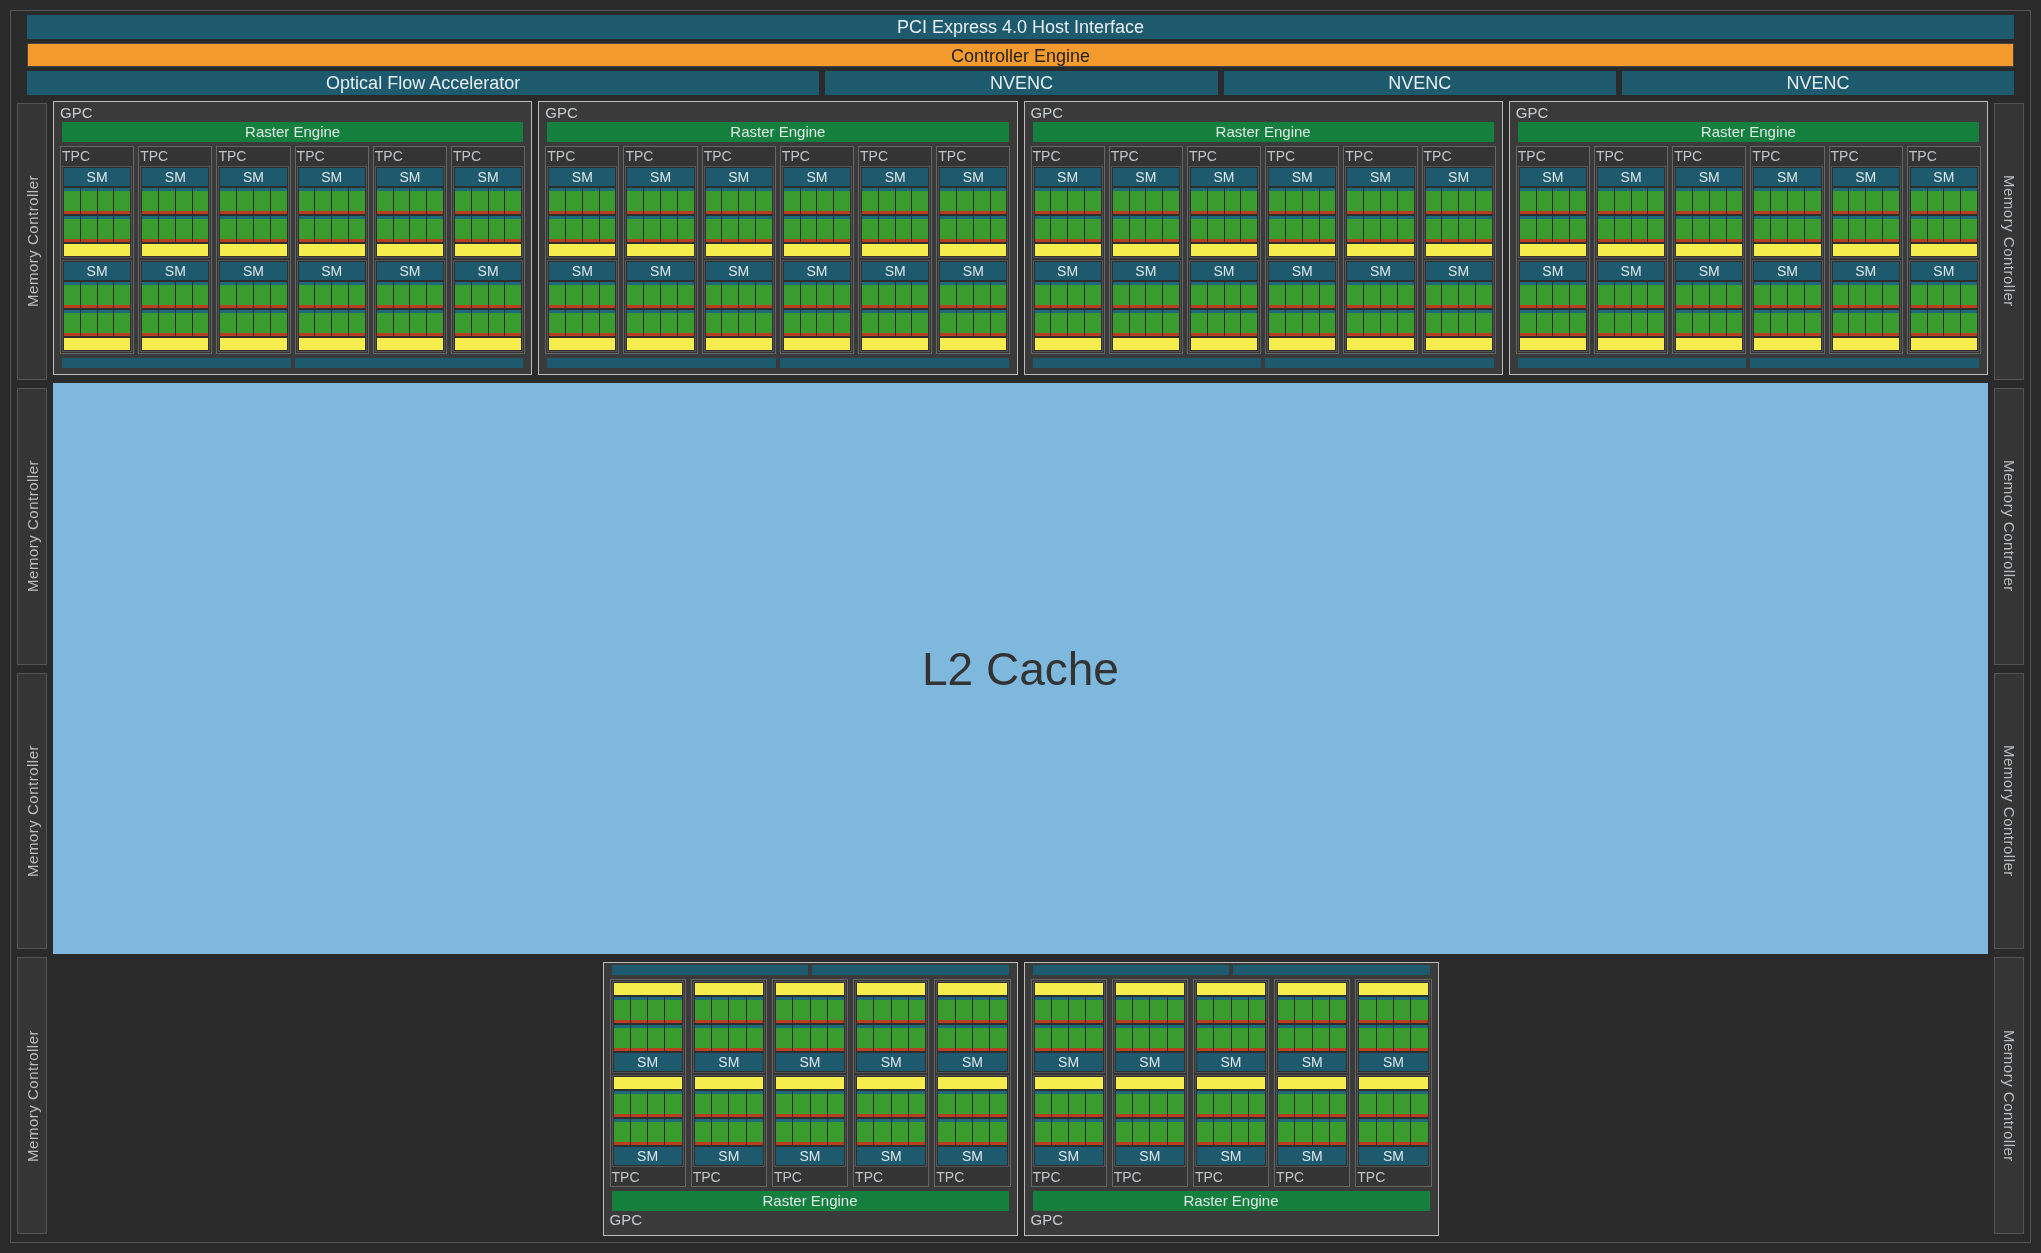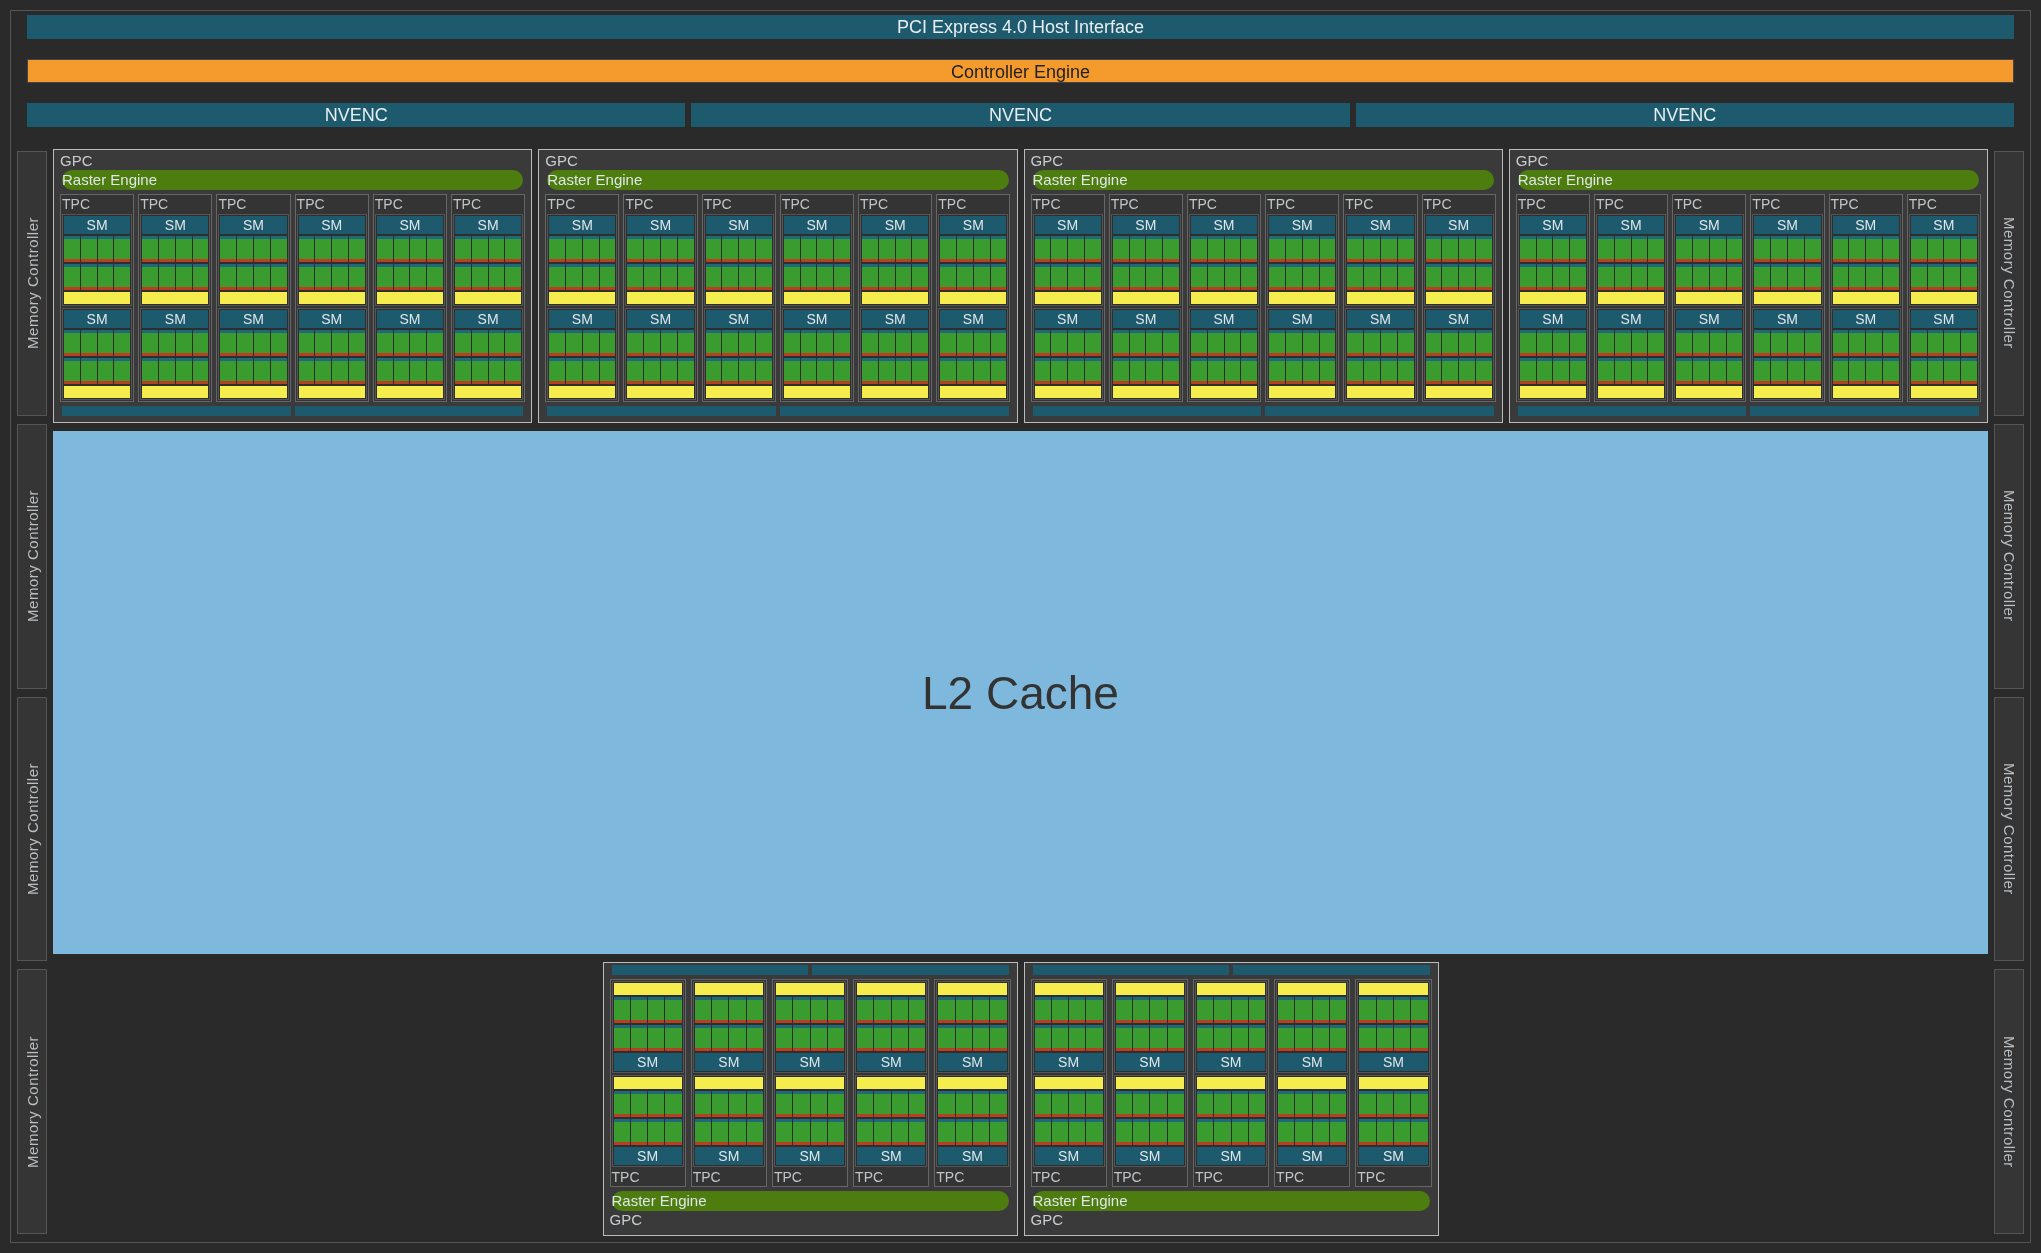--- a/index.html
+++ b/index.html
@@ -18,21 +18,21 @@
     padding: 10px;
     background: #2a2a2a;
   }
   .inner {
     border: 1px solid #555;
     width: 100%;
     height: 100%;
     padding: 4px 6px 6px 6px;
     display: flex;
     flex-direction: column;
-    gap: 20px;
+    gap: 4px;
   }
   .bar {
     height: 24px;
     line-height: 24px;
     text-align: center;
     font-size: 18px;
   }
   .pcie { background: #1e5a6e; color: #e8eef0; margin: 0 10px; }
   .gt   { background: #f59b2d; color: #222; margin: 0 10px; border: 1px solid #444; }
   .engine-row { display: flex; gap: 6px; margin: 0 10px; }
@@ -90,27 +90,27 @@
   .gpc.bottom { flex: 0 0 415px; }
 
   .gpc-label {
     font-size: 15px;
     color: #c8cdd0;
     text-align: left;
     padding: 0 2px 18px 2px;
     height: 18px;
   }
   .raster {
-    background: #4d7c0f;
+    background: #15803d;
     height: 20px;
     line-height: 20px;
+    text-align: center;
     font-size: 15px;
     color: #e0e6e8;
     margin: 0 4px 4px 4px;
-    border-radius: 10px;
   }
   .tpc-row { display: flex; gap: 4px; padding: 0 2px; }
   .tpc {
     flex: 1;
     border: 1px solid #666;
     background: #343434;
     display: flex;
     flex-direction: column;
     padding: 1px;
     gap: 2px;
@@ -186,20 +186,21 @@
 </style>
 </head>
 <body>
 
 <div class="chip">
   <div class="inner">
 
     <div class="bar pcie">PCI Express 4.0 Host Interface</div>
     <div class="bar gt">Controller Engine</div>
     <div class="engine-row">
+      <div class="bar ofa">Optical Flow Accelerator</div>
       <div class="bar">NVENC</div>
       <div class="bar">NVENC</div>
       <div class="bar">NVENC</div>
     </div>
 
     <div class="main">
 
       <div class="mc-col left" id="mc-left">
           <div class="mc">
             <span>Memory Controller</span>

